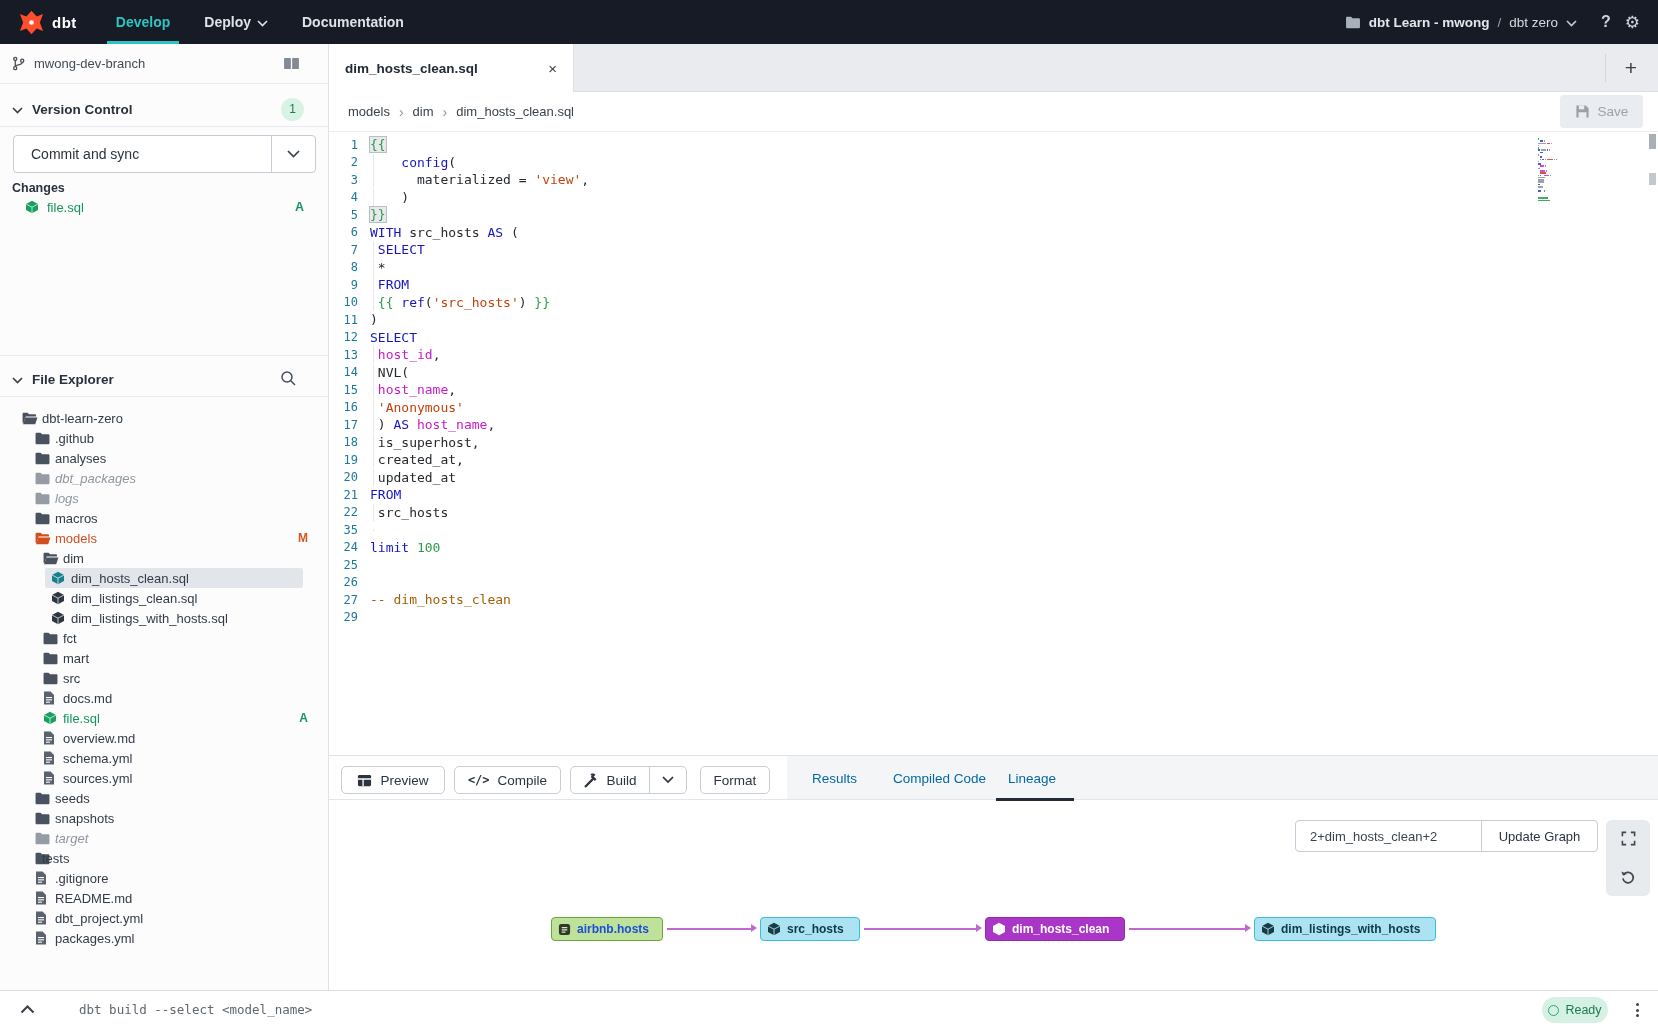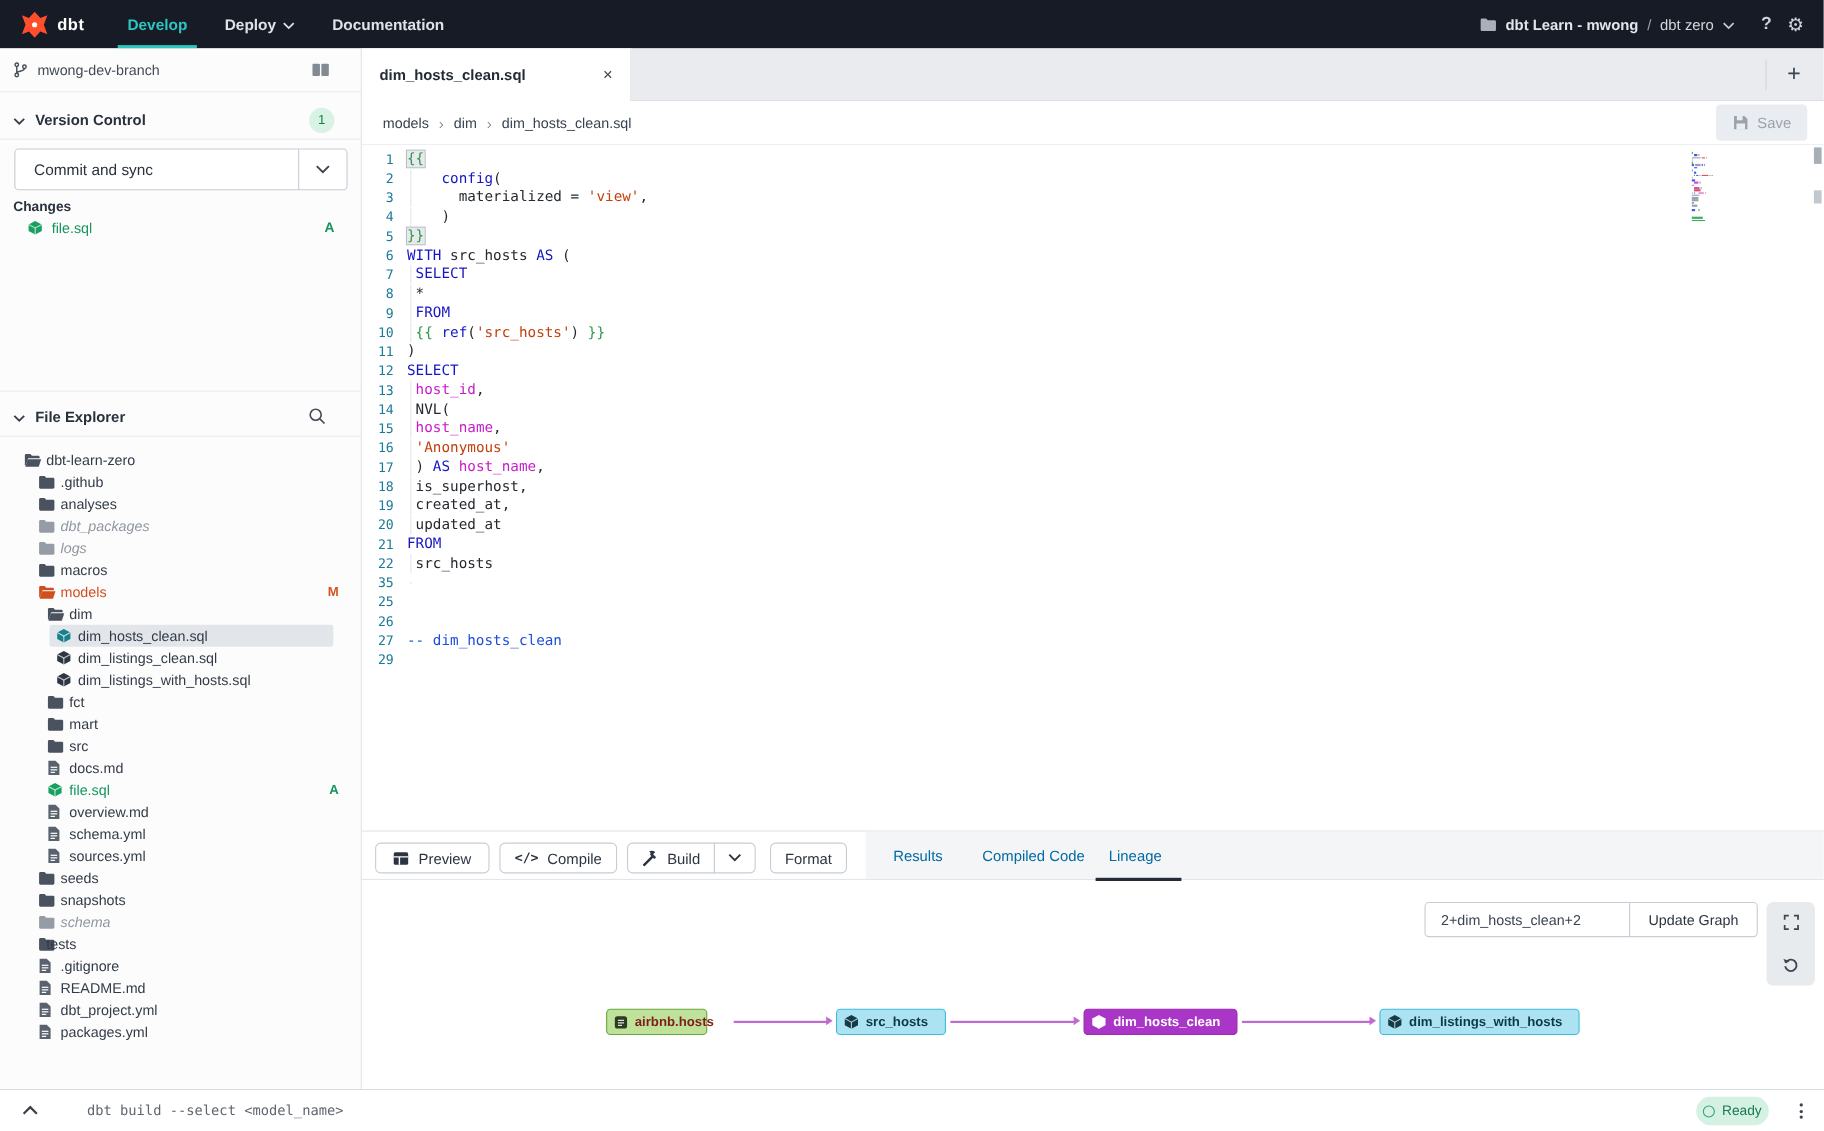--- a/index.html
+++ b/index.html
@@ -88,21 +88,21 @@
   
   .editor { position:absolute; left:0; top:88px; width:100%; height:623px; background:#fff; overflow:hidden; }
   .code-rows { position:absolute; left:0; top:4px; width:100%;
     font-family:"DejaVu Sans Mono", monospace; font-size:13px; }
   .crow { position:relative; height:17.5px; display:flex; align-items:center; }
   .gut { width:29px; text-align:right; color:#1b7a99; font-size:12px; flex:none; }
   .cline { position:relative; margin-left:12px; white-space:pre; color:#24292e; }
   .crow.g .cline::before { content:""; position:absolute; left:2.5px; top:-1px; bottom:-1px;
     width:1px; background:#e3e6ea; }
   .tk-k { color:#1616c4; } .tk-s { color:#c2410c; } .tk-m { color:#c71bc7; }
-  .tk-j { color:#2a9a4a; } .tk-n { color:#2a9a4a; } .tk-cm { color:#1d4ed8; } .tk-d { color:#24292e; }
+  .tk-j { color:#2a9a4a; } .tk-n { color:#2a9a4a; } .tk-cm { color:#a16207; } .tk-d { color:#24292e; }
   .tk-hl { background:#e7e9ec; outline:1px solid #b9bfc6; }
   .minimap { position:absolute; right:88px; top:6px; width:32px; }
   .mm-line { height:1.6px; margin-bottom:.7px; display:flex; gap:1px; }
   .mm-seg { height:100%; }
   .vscroll { position:absolute; right:2px; top:0; width:8px; height:100%; }
   .vthumb1 { position:absolute; right:0; top:2px; width:7px; height:15px; background:#a9afb7; }
   .vthumb2 { position:absolute; right:0; top:41px; width:7px; height:12px; background:#c3c8ce; }
 
   
   .toolbar { position:absolute; left:0; top:711px; width:100%; height:45px; background:#fff;
@@ -459,21 +459,21 @@
             </svg>
           </span>
           <span class="tlabel" style="left: 55px;">snapshots</span>
         </div>
         <div class="tree-row muted">
           <span class="ticon" style="left: 35px; color: rgb(149, 156, 166);">
             <svg width="15" height="13" viewBox="0 0 16 14">
               <path d="M.5 2.2C.5 1.4 1.1.8 1.9.8h4l1.6 1.7h6.6c.8 0 1.4.6 1.4 1.4v7.9c0 .8-.6 1.4-1.4 1.4H1.9c-.8 0-1.4-.6-1.4-1.4z" fill="#959ca6"></path>
             </svg>
           </span>
-          <span class="tlabel" style="left: 55px;">schema</span>
+          <span class="tlabel" style="left: 55px;">target</span>
         </div>
         <div class="tree-row">
           <span class="ticon" style="left: 35px; color: rgb(73, 82, 94);">
             <svg width="15" height="13" viewBox="0 0 16 14">
               <path d="M.5 2.2C.5 1.4 1.1.8 1.9.8h4l1.6 1.7h6.6c.8 0 1.4.6 1.4 1.4v7.9c0 .8-.6 1.4-1.4 1.4H1.9c-.8 0-1.4-.6-1.4-1.4z" fill="#49525e"></path>
             </svg>
           </span>
           <span class="tlabel" style="left: 42px;">tests</span>
         </div>
         <div class="tree-row">
@@ -640,20 +640,24 @@
           </div>
           <div class="crow g">
             <span class="gut">22</span>
             <span class="cline"><span class="tk-d"> src_hosts</span></span>
           </div>
           <div class="crow g">
             <span class="gut">35</span>
             <span class="cline"></span>
           </div>
           <div class="crow">
+            <span class="gut">24</span>
+            <span class="cline"><span class="tk-k">limit</span><span class="tk-d"> </span><span class="tk-n">100</span></span>
+          </div>
+          <div class="crow">
             <span class="gut">25</span>
             <span class="cline"></span>
           </div>
           <div class="crow">
             <span class="gut">26</span>
             <span class="cline"></span>
           </div>
           <div class="crow">
             <span class="gut">27</span>
             <span class="cline"><span class="tk-cm">-- dim_hosts_clean</span></span>
@@ -826,21 +830,21 @@
             </svg>
           </span>
         <span style="display:flex">
             <svg width="16" height="16" viewBox="0 0 16 16">
               <path d="M3.4 6.2A5.2 5.2 0 1 1 2.9 9.4" fill="none" stroke="currentColor" stroke-width="1.7"></path>
               <path d="M1.3 2.6l1.6 4 4-1.5z" fill="currentColor"></path>
             </svg>
           </span>
       </div>
       <div id="lineage-canvas">
-          <div class="lin-node" style="left: 222px; width: 92px; background: rgb(191, 226, 155); border-color: rgb(104, 166, 59); color: #7f1d1d;">
+          <div class="lin-node" style="left: 222px; width: 112px; background: rgb(191, 226, 155); border-color: rgb(104, 166, 59); color: #1d4ed8;">
             <span style="display: flex;">
               <svg width="13" height="13" viewBox="0 0 14 14">
                 <rect x="1" y="1" width="12" height="12" rx="2.5" fill="#2c3b22"></rect>
                 <path d="M4 5h6M4 7.4h6M4 9.8h4" stroke="#fff" stroke-width="1.2" opacity=".85"></path>
               </svg>
             </span>
             <span>airbnb.hosts</span>
           </div>
           <div class="lin-edge" style="left: 338px; width: 86px; background: rgb(192, 106, 208);"></div>
           <div class="lin-arrow" style="left: 422px;"></div>

